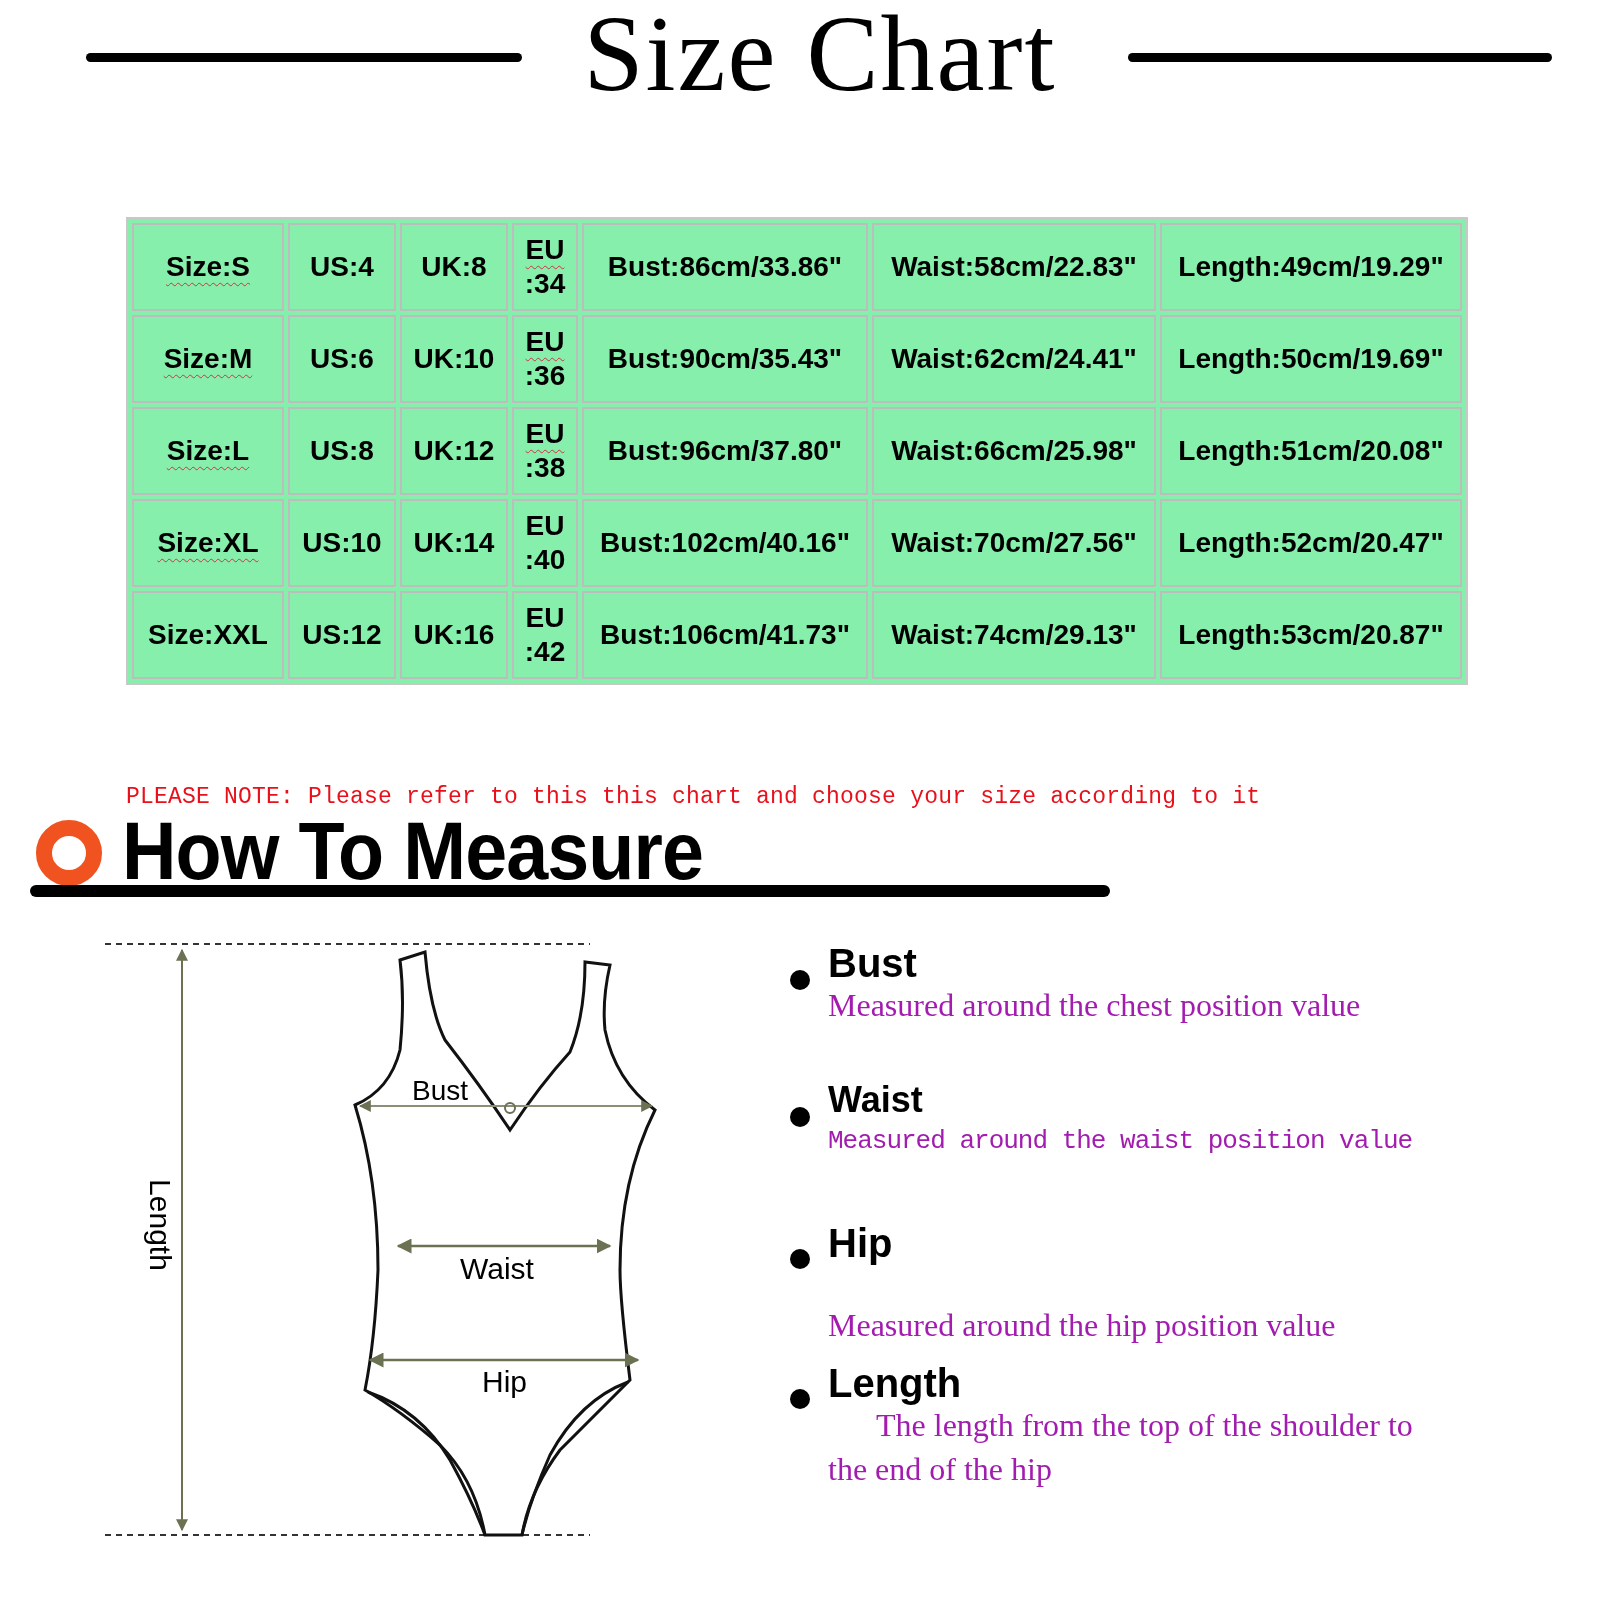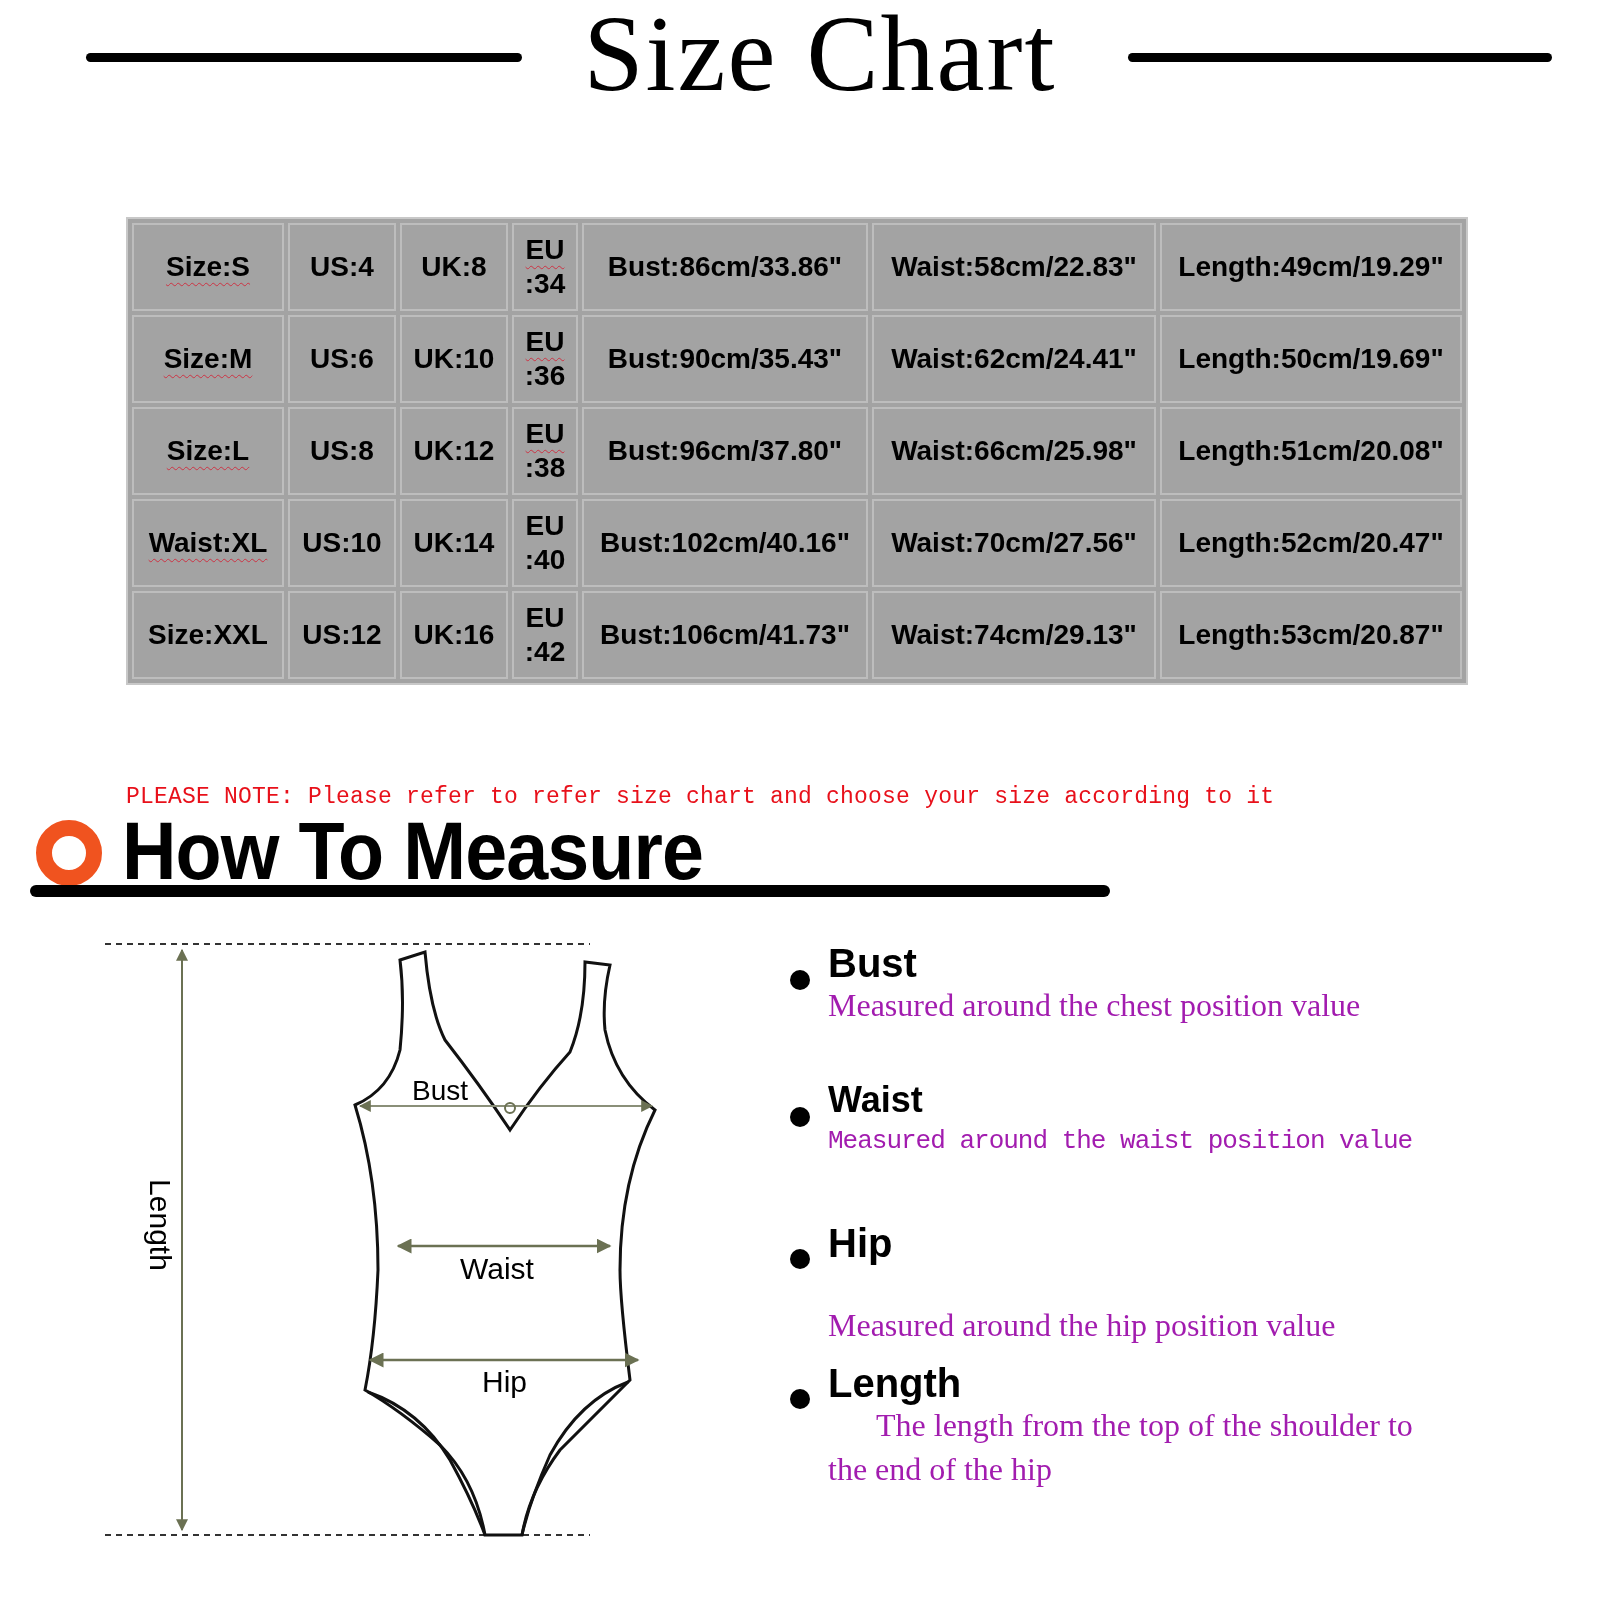--- a/index.html
+++ b/index.html
@@ -6,21 +6,21 @@
   body { width:1600px; height:1600px; position:relative; overflow:hidden; font-family:"Liberation Sans", sans-serif; color:#000; }
 
   
   .title-wrap { position:absolute; left:0; top:0; width:1600px; height:120px; }
   .title-line { position:absolute; height:9px; background:#000; border-radius:5px; top:53px; }
   .title-line.left { left:86px; width:436px; }
   .title-line.right { left:1128px; width:424px; }
   .title-text { position:absolute; left:540px; top:-6px; width:560px; text-align:center; font-family:"Liberation Serif", serif; font-size:108px; font-weight:normal; letter-spacing:2px; line-height:120px; }
 
   
-  .size-table { position:absolute; left:126px; top:217px; border:2px solid #c8c8c8; border-collapse:separate; border-spacing:4px; background:#a3a3a3; }
+  .size-table { position:absolute; left:126px; top:217px; border:2px solid #c8c8c8; border-collapse:separate; border-spacing:4px; background:#86efac; }
   .size-table td { border:2px solid #bdbdbd; height:84px; text-align:center; vertical-align:middle; font-weight:bold; font-size:28px; padding:0 4px; white-space:nowrap; }
   .c-size { width:140px; }
   .c-us { width:96px; }
   .c-uk { width:96px; }
   .c-eu { width:54px; font-size:28px !important; line-height:34px; }
   .c-bust { width:274px; font-family:"Liberation Sans Narrow","Liberation Sans", sans-serif; }
   .c-waist { width:272px; }
   .c-length { width:290px; }
   .squig { text-decoration: underline wavy #cc3344; text-decoration-thickness:1px; text-underline-offset:6px; }
   .eu-top { display:block; }
@@ -87,21 +87,21 @@
       <td class="c-uk">UK:12</td>
       <td class="c-eu">
           <span class="eu-top squig">EU</span>
           <span class="eu-bot">:38</span>
         </td>
       <td class="c-bust">Bust:96cm/37.80"</td>
       <td class="c-waist">Waist:66cm/25.98"</td>
       <td class="c-length">Length:51cm/20.08"</td>
     </tr>
     <tr>
-      <td class="c-size"><span class="squig">Waist:XL</span></td>
+      <td class="c-size"><span class="squig">Size:XL</span></td>
       <td class="c-us">US:10</td>
       <td class="c-uk">UK:14</td>
       <td class="c-eu">
           <span class="eu-top">EU</span>
           <span class="eu-bot">:40</span>
         </td>
       <td class="c-bust">Bust:102cm/40.16"</td>
       <td class="c-waist">Waist:70cm/27.56"</td>
       <td class="c-length">Length:52cm/20.47"</td>
     </tr>
@@ -113,21 +113,21 @@
           <span class="eu-top">EU</span>
           <span class="eu-bot">:42</span>
         </td>
       <td class="c-bust">Bust:106cm/41.73"</td>
       <td class="c-waist">Waist:74cm/29.13"</td>
       <td class="c-length">Length:53cm/20.87"</td>
     </tr>
   </tbody>
 </table>
 
-<div class="note">PLEASE NOTE: Please refer to refer size chart and choose your size according to it</div>
+<div class="note">PLEASE NOTE: Please refer to this this chart and choose your size according to it</div>
 
 <div class="htm">
   <div class="htm-icon"></div>
   <div class="htm-title">How To Measure</div>
   <div class="htm-rule"></div>
 </div>
 
 <div class="diagram">
   <svg width="600" height="640" viewBox="0 0 600 640">
     <defs>

